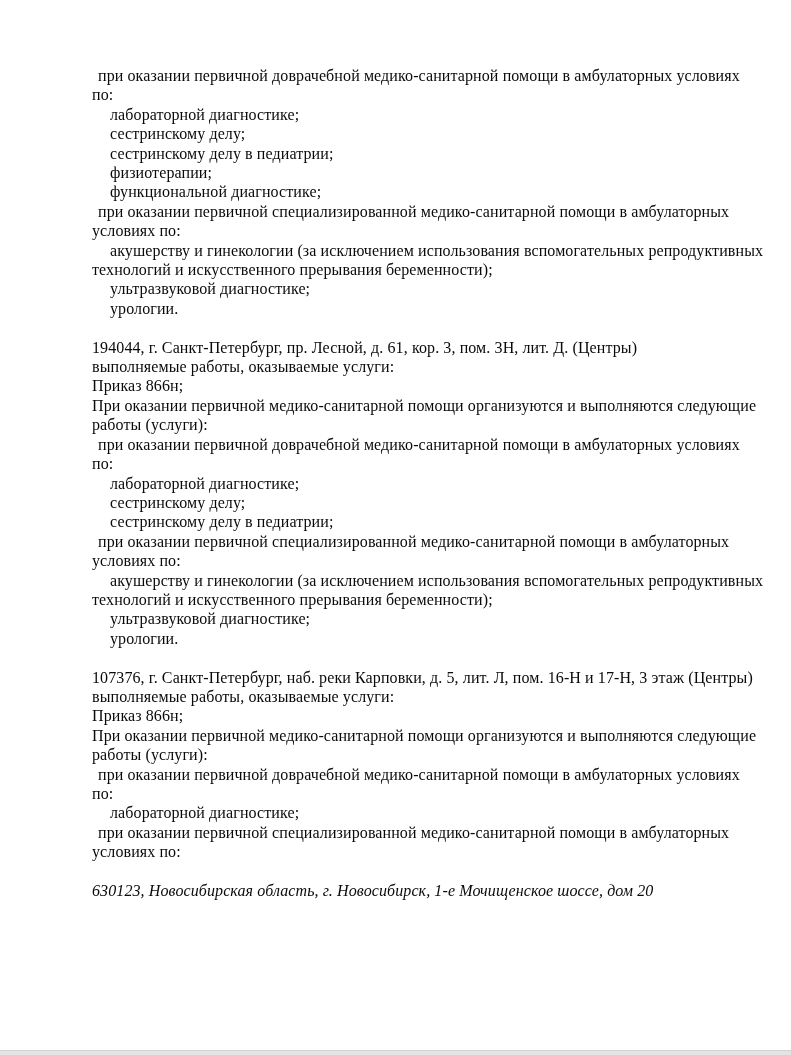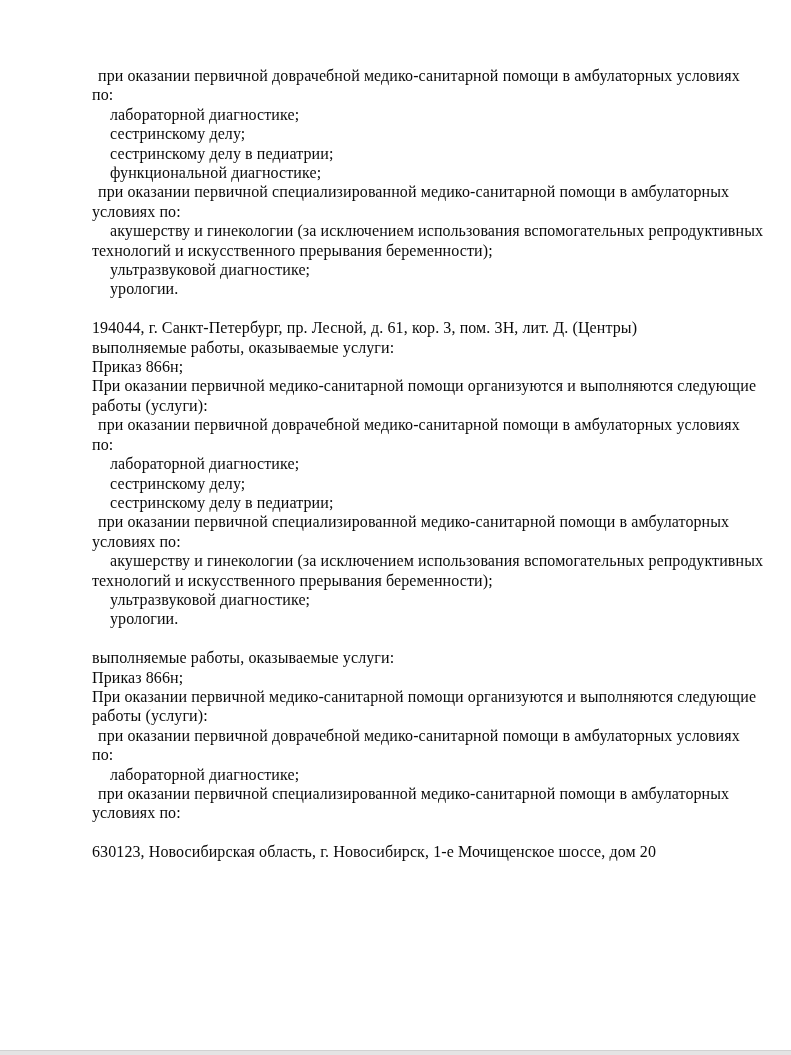--- a/index.html
+++ b/index.html
@@ -17,21 +17,21 @@
   }
   .doc {
     position: absolute;
     top: 66px;
     left: 92px;
     right: 4px;
     font-size: 16px;
     line-height: 19.4px;
   }
   .block { margin: 0 0 19.4px 0; }
-  .block:last-child { margin-bottom: 0; }
+  .block:last-child { margin-bottom: 0; font-style: italic; }
   .ln {
     white-space: nowrap;
     letter-spacing: 0.1px;
   }
   .i0 { padding-left: 0; }
   .i1 { padding-left: 6px; }
   .i2 { padding-left: 18px; font-family: Liberation Serif, serif; }
   .hscroll {
     position: absolute;
     left: 0;
@@ -46,20 +46,21 @@
 <body>
 
 <div class="doc">
 
   <div class="block">
     <div class="ln i1">при оказании первичной доврачебной медико-санитарной помощи в амбулаторных условиях</div>
     <div class="ln i0">по:</div>
     <div class="ln i2">лабораторной диагностике;</div>
     <div class="ln i2">сестринскому делу;</div>
     <div class="ln i2">сестринскому делу в педиатрии;</div>
+    <div class="ln i2">физиотерапии;</div>
     <div class="ln i2">функциональной диагностике;</div>
     <div class="ln i1">при оказании первичной специализированной медико-санитарной помощи в амбулаторных</div>
     <div class="ln i0">условиях по:</div>
     <div class="ln i2">акушерству и гинекологии (за исключением использования вспомогательных репродуктивных</div>
     <div class="ln i0">технологий и искусственного прерывания беременности);</div>
     <div class="ln i2">ультразвуковой диагностике;</div>
     <div class="ln i2">урологии.</div>
   </div>
 
   <div class="block">
@@ -75,20 +76,21 @@
     <div class="ln i2">сестринскому делу в педиатрии;</div>
     <div class="ln i1">при оказании первичной специализированной медико-санитарной помощи в амбулаторных</div>
     <div class="ln i0">условиях по:</div>
     <div class="ln i2">акушерству и гинекологии (за исключением использования вспомогательных репродуктивных</div>
     <div class="ln i0">технологий и искусственного прерывания беременности);</div>
     <div class="ln i2">ультразвуковой диагностике;</div>
     <div class="ln i2">урологии.</div>
   </div>
 
   <div class="block">
+    <div class="ln i0">107376, г. Санкт-Петербург, наб. реки Карповки, д. 5, лит. Л, пом. 16-Н и 17-Н, 3 этаж (Центры)</div>
     <div class="ln i0">выполняемые работы, оказываемые услуги:</div>
     <div class="ln i0">Приказ 866н;</div>
     <div class="ln i0">При оказании первичной медико-санитарной помощи организуются и выполняются следующие</div>
     <div class="ln i0">работы (услуги):</div>
     <div class="ln i1">при оказании первичной доврачебной медико-санитарной помощи в амбулаторных условиях</div>
     <div class="ln i0">по:</div>
     <div class="ln i2">лабораторной диагностике;</div>
     <div class="ln i1">при оказании первичной специализированной медико-санитарной помощи в амбулаторных</div>
     <div class="ln i0">условиях по:</div>
   </div>

